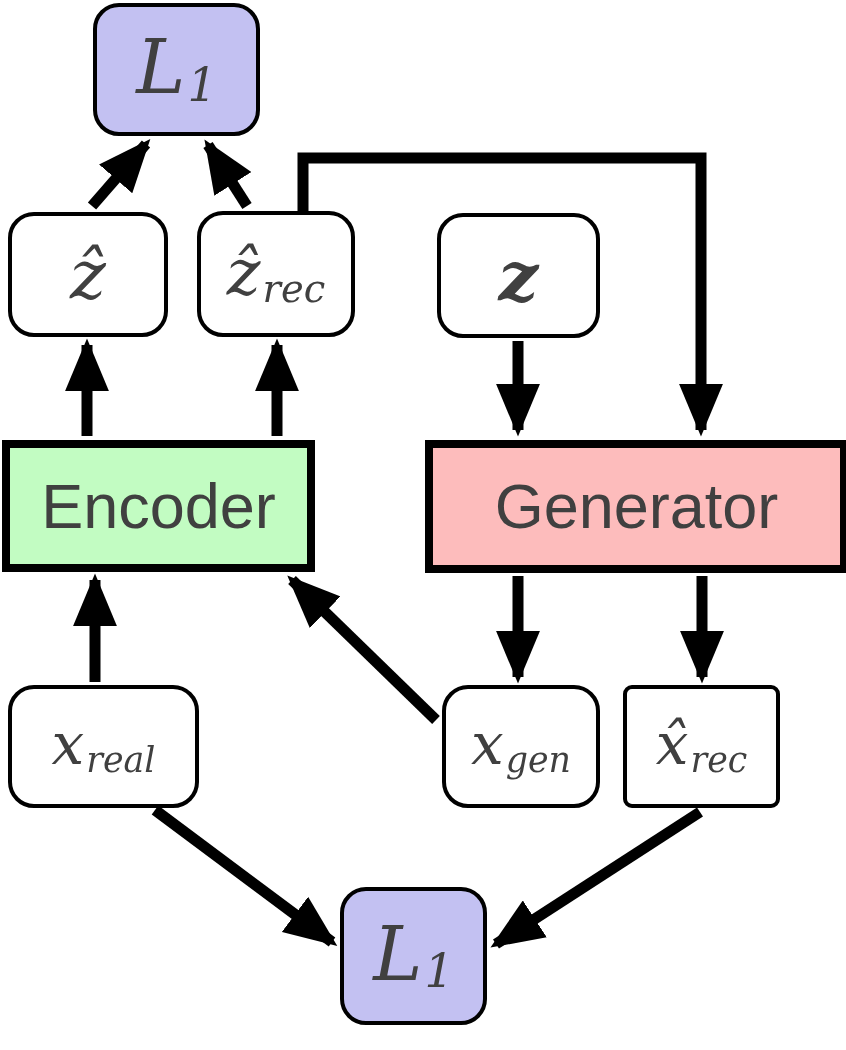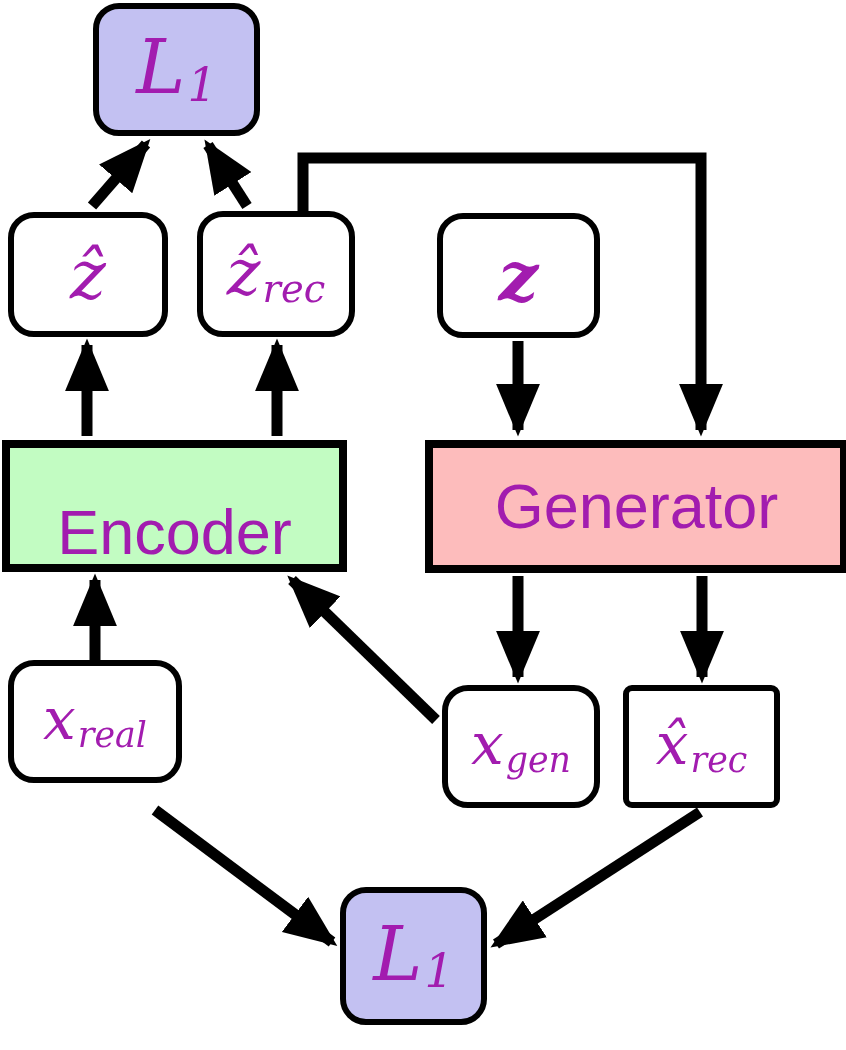--- a/index.html
+++ b/index.html
@@ -13,28 +13,28 @@
   }
   svg.arrows {
     position: absolute;
     left: 0; top: 0;
     width: 846px; height: 1050px;
     display: block;
   }
   .node {
     position: absolute;
     box-sizing: border-box;
-    border: 6px solid #000000;
+    border: 4px solid #000000;
     border-radius: 26px;
     background: #ffffff;
     display: flex;
     align-items: center;
     justify-content: center;
     line-height: 1;
-    color: #a21caf;
+    color: #404040;
   }
   .node.plain-rect {
     border-radius: 0;
     border-width: 8px;
   }
   .math {
     font-family: "DejaVu Serif", serif;
     font-style: italic;
     white-space: nowrap;
   }
@@ -92,29 +92,29 @@
   </div>
 
   <div class="node" style="left: 197px; top: 211px; width: 158px; height: 126px; background-color: rgb(255, 255, 255);">
     <span class="math lbl-zrec"><span>ẑ</span><span class="sub">rec</span></span>
   </div>
 
   <div class="node" style="left: 437px; top: 213px; width: 163px; height: 125px; background-color: rgb(255, 255, 255);">
     <span class="math lbl-z"><span>z</span></span>
   </div>
 
-  <div class="node plain-rect" style="left: 2px; top: 440px; width: 345px; height: 132px; background-color: rgb(194, 252, 194); align-items: flex-end;">
+  <div class="node plain-rect" style="left: 2px; top: 440px; width: 313px; height: 132px; background-color: rgb(194, 252, 194);">
     <span class="sans">Encoder</span>
   </div>
 
   <div class="node plain-rect" style="left: 425px; top: 440px; width: 423px; height: 133px; background-color: rgb(253, 188, 188);">
     <span class="sans">Generator</span>
   </div>
 
-  <div class="node" style="left: 8px; top: 660px; width: 174px; height: 123px; background-color: rgb(255, 255, 255);">
+  <div class="node" style="left: 8px; top: 685px; width: 191px; height: 123px; background-color: rgb(255, 255, 255);">
     <span class="math lbl-x"><span>x</span><span class="sub">real</span></span>
   </div>
 
   <div class="node" style="left: 442px; top: 685px; width: 158px; height: 123px; background-color: rgb(255, 255, 255);">
     <span class="math lbl-x"><span>x</span><span class="sub">gen</span></span>
   </div>
 
   <div class="node" style="left: 623px; top: 685px; width: 157px; height: 123px; background-color: rgb(255, 255, 255); border-radius: 9px;">
     <span class="math lbl-x"><span>x̂</span><span class="sub">rec</span></span>
   </div>

